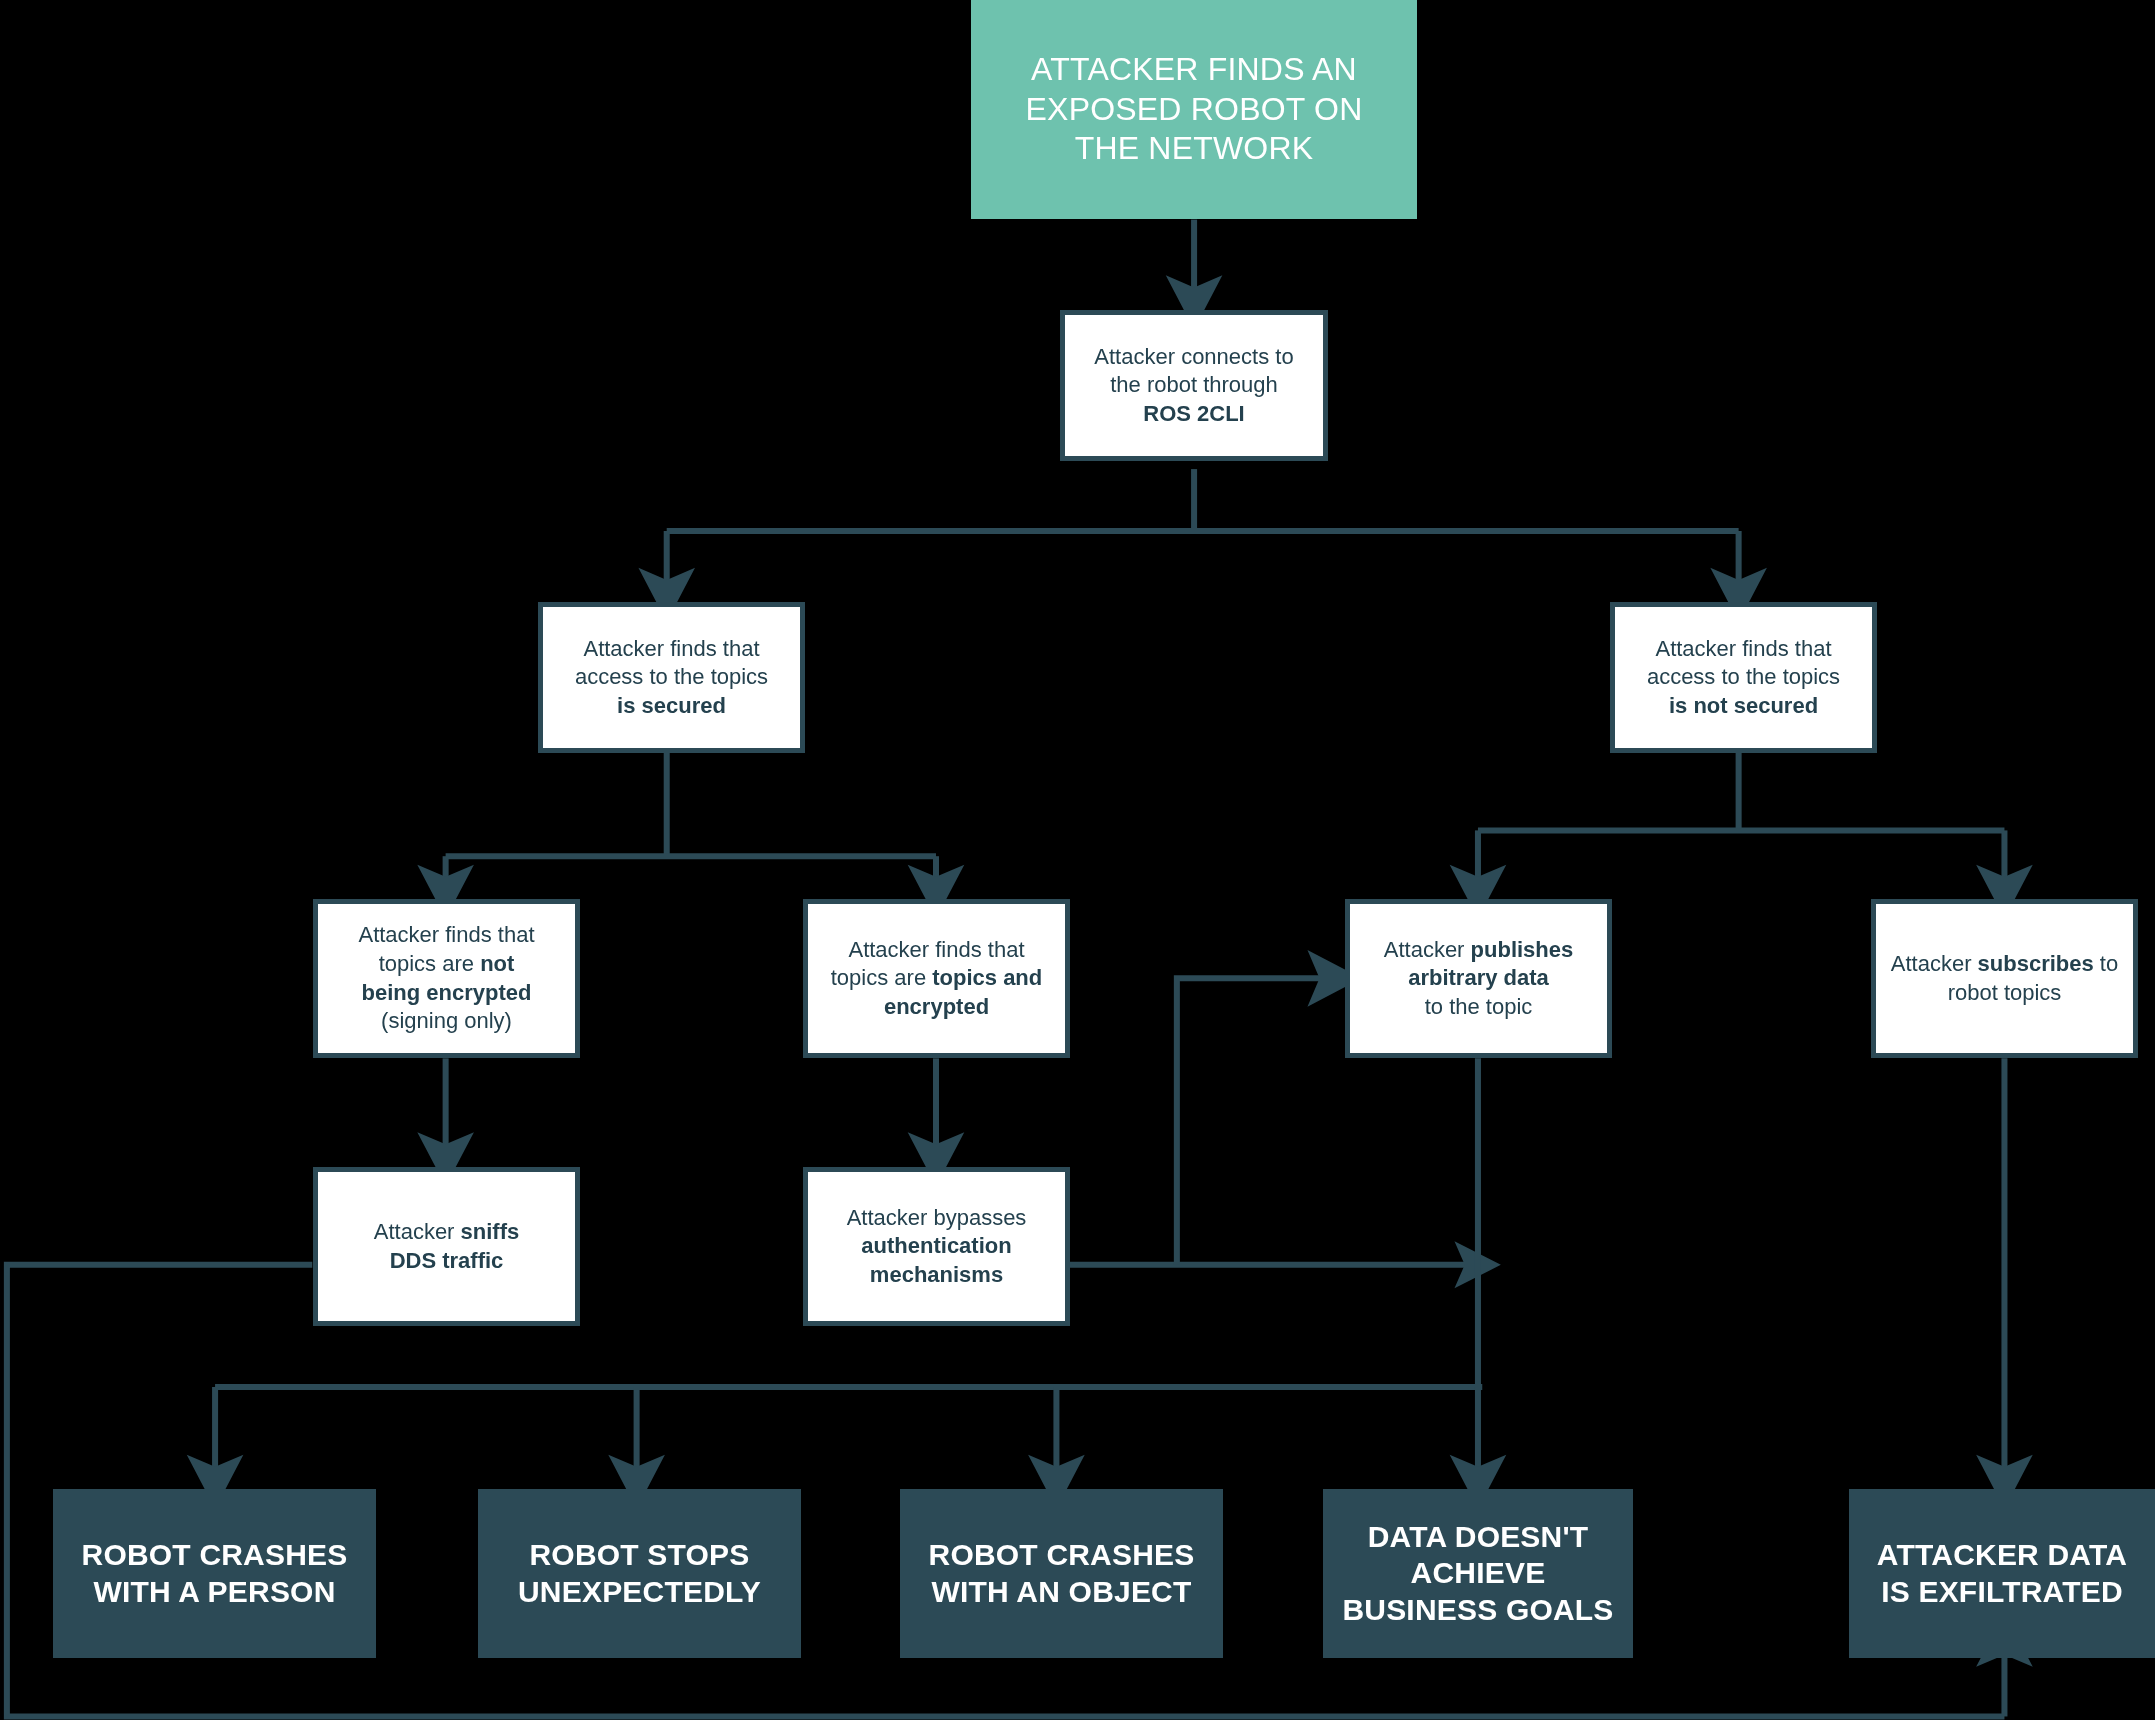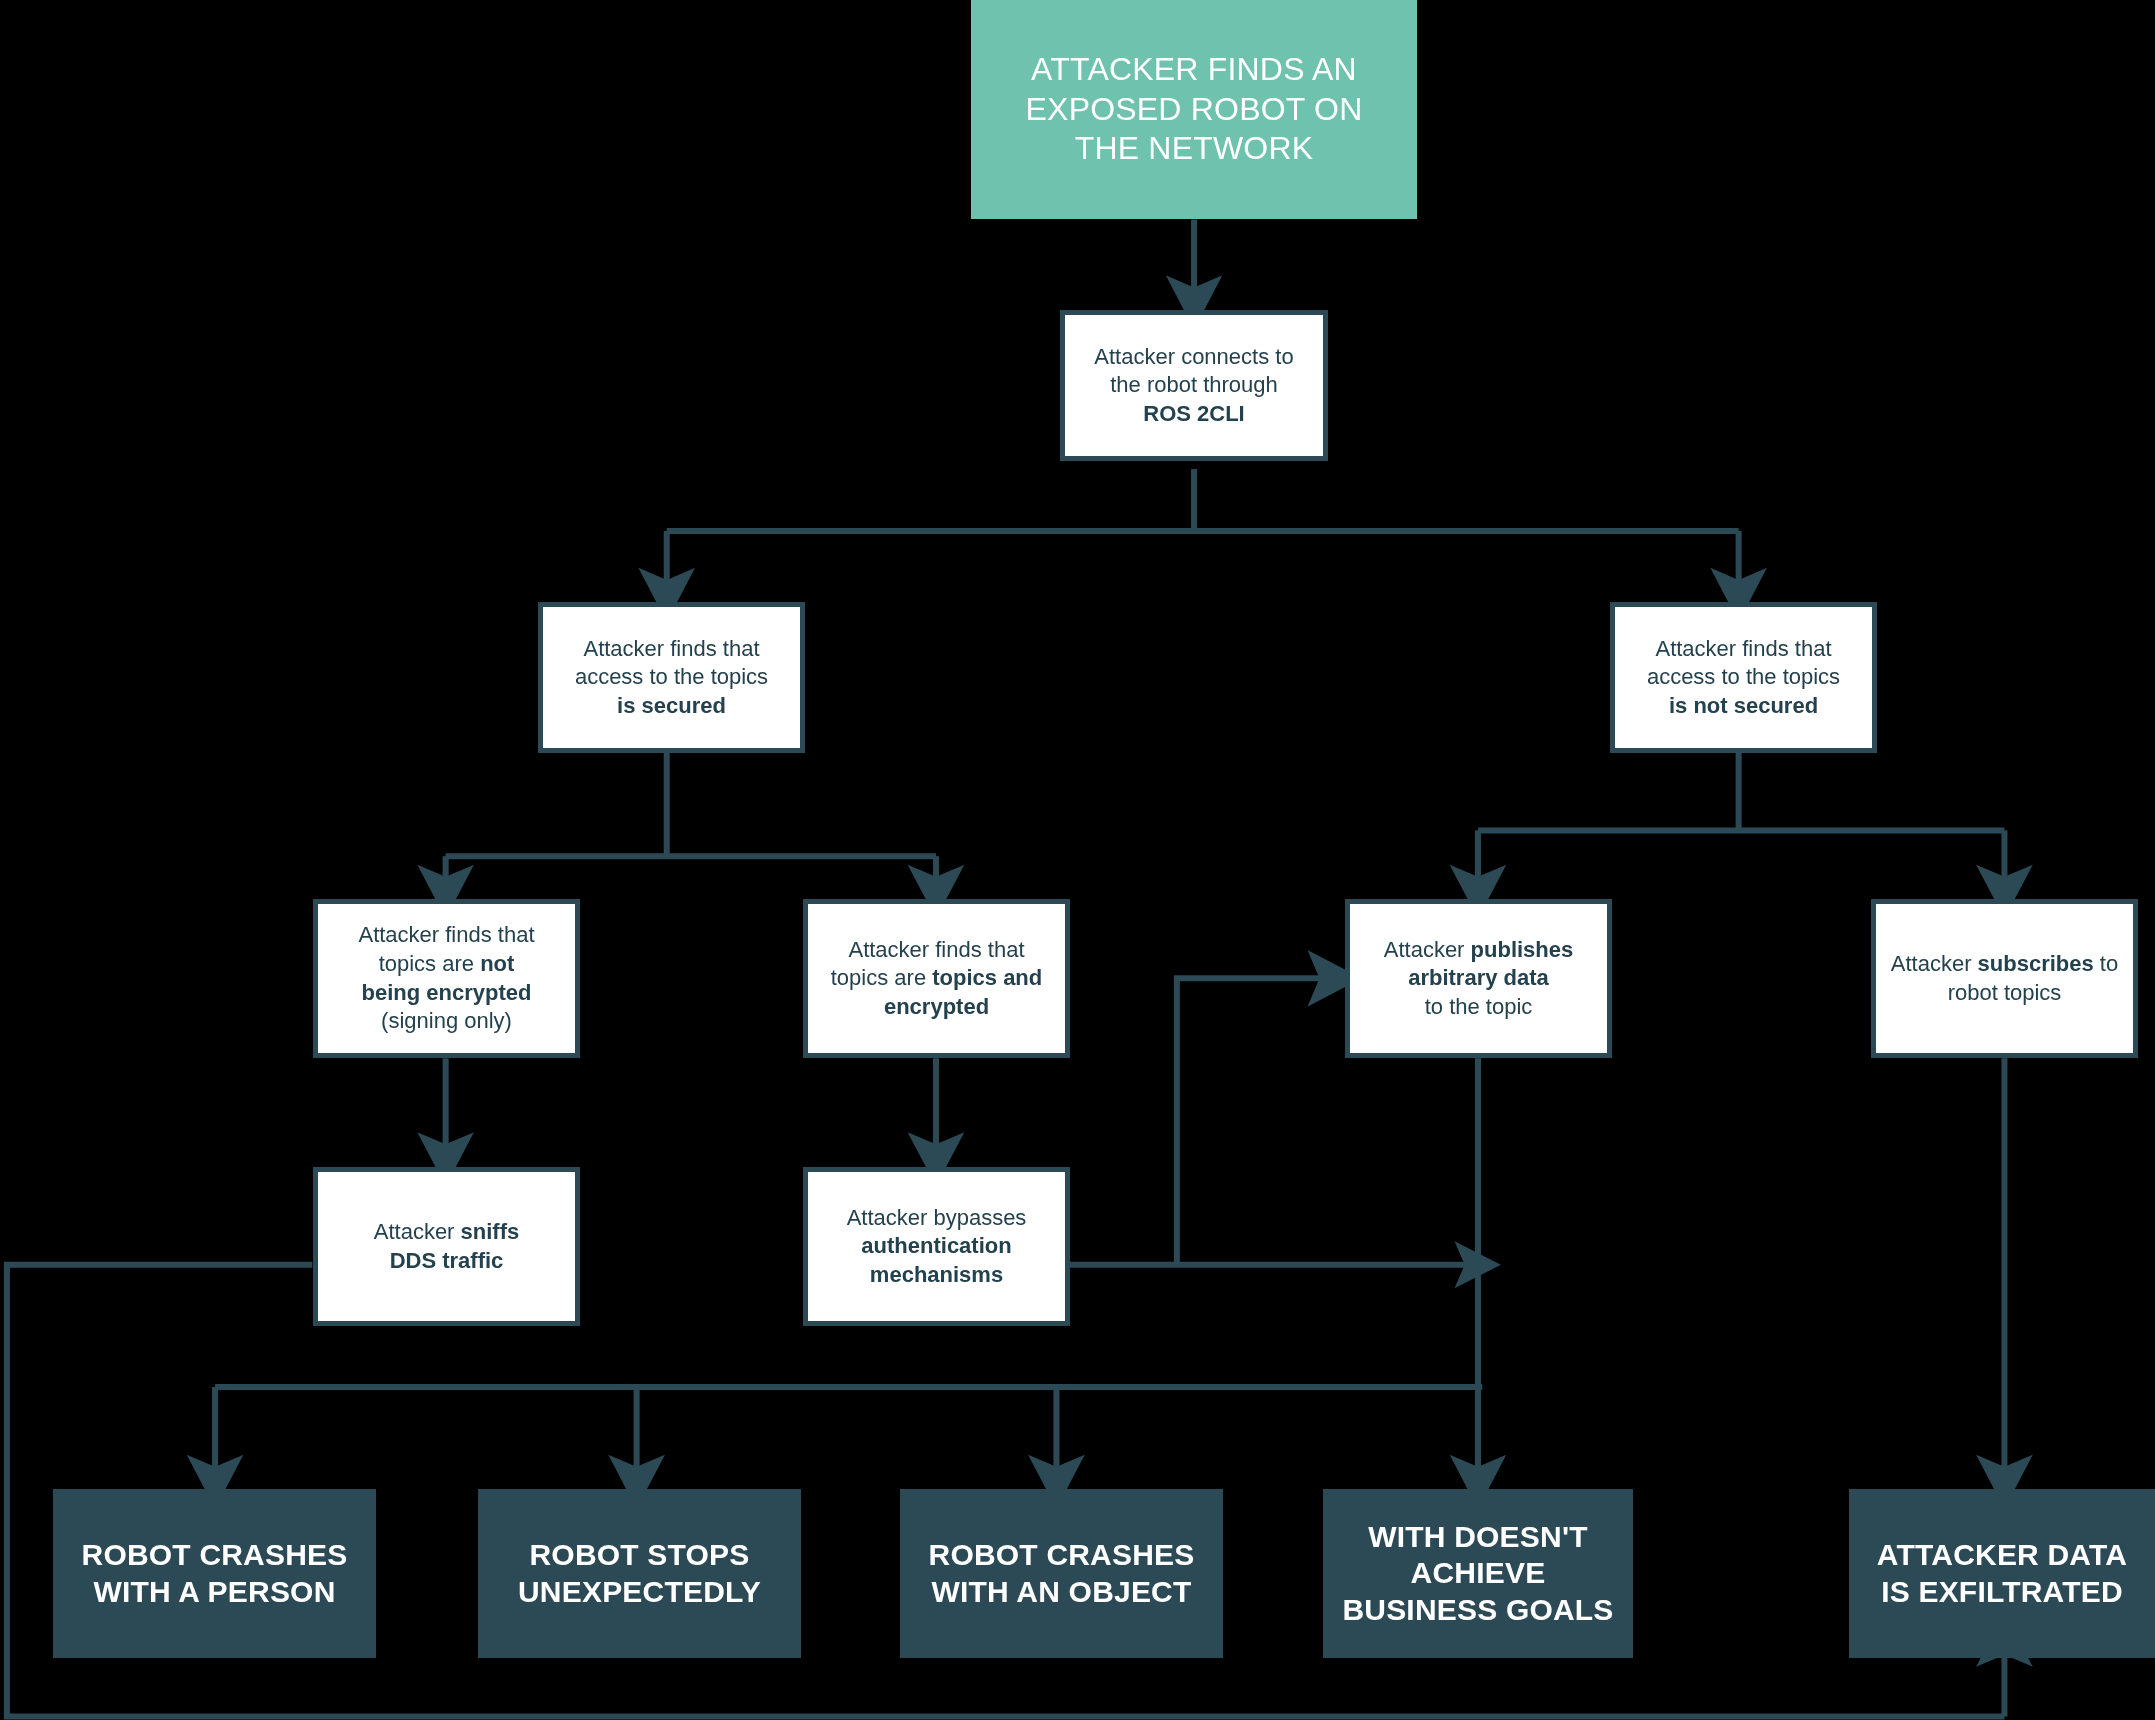--- a/index.html
+++ b/index.html
@@ -222,21 +222,21 @@
 
   <div class="node outcome" style="left:900px; top:1489px; width:323px; height:169px;">
     <div class="inner">
       <span>ROBOT CRASHES</span><br>
       <span>WITH AN OBJECT</span>
     </div>
   </div>
 
   <div class="node outcome" style="left:1323px; top:1489px; width:310px; height:169px;">
     <div class="inner">
-      <span>WITH DOESN'T</span><br>
+      <span>DATA DOESN'T</span><br>
       <span>ACHIEVE</span><br>
       <span>BUSINESS GOALS</span>
     </div>
   </div>
 
   <div class="node outcome" style="left:1849px; top:1489px; width:306px; height:169px;">
     <div class="inner">
       <span>ATTACKER DATA</span><br>
       <span>IS EXFILTRATED</span>
     </div>

